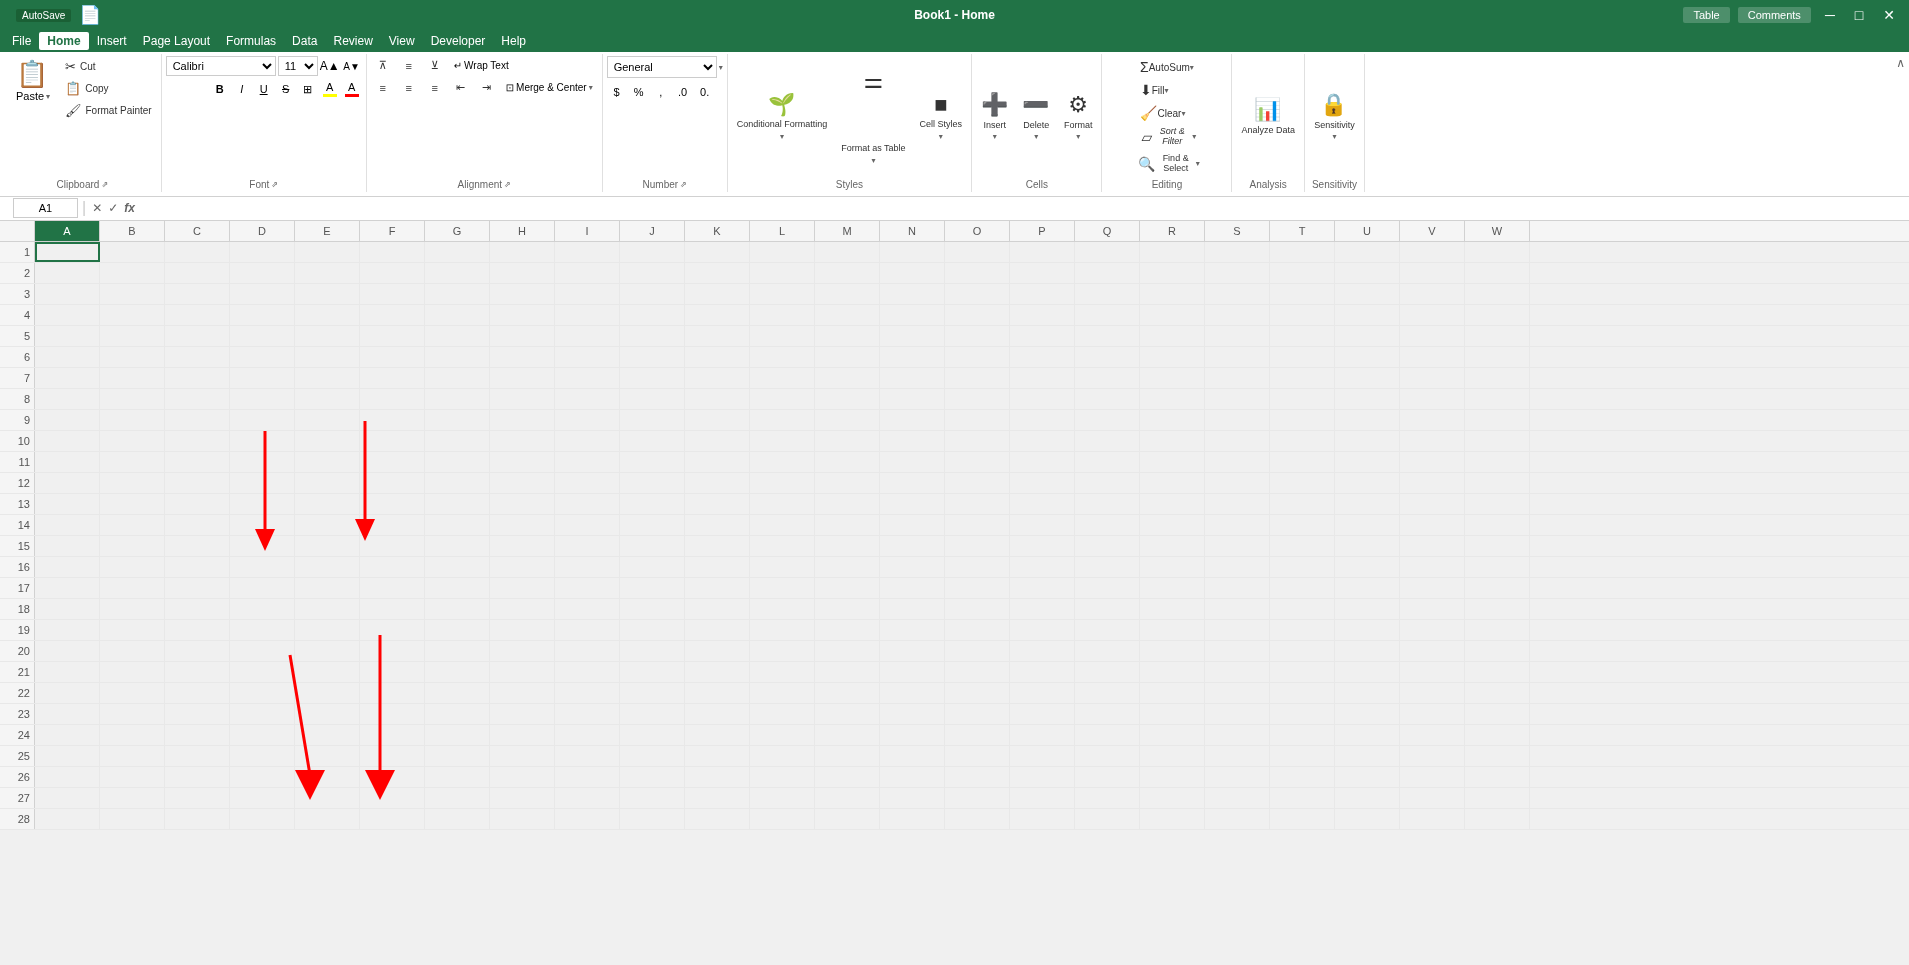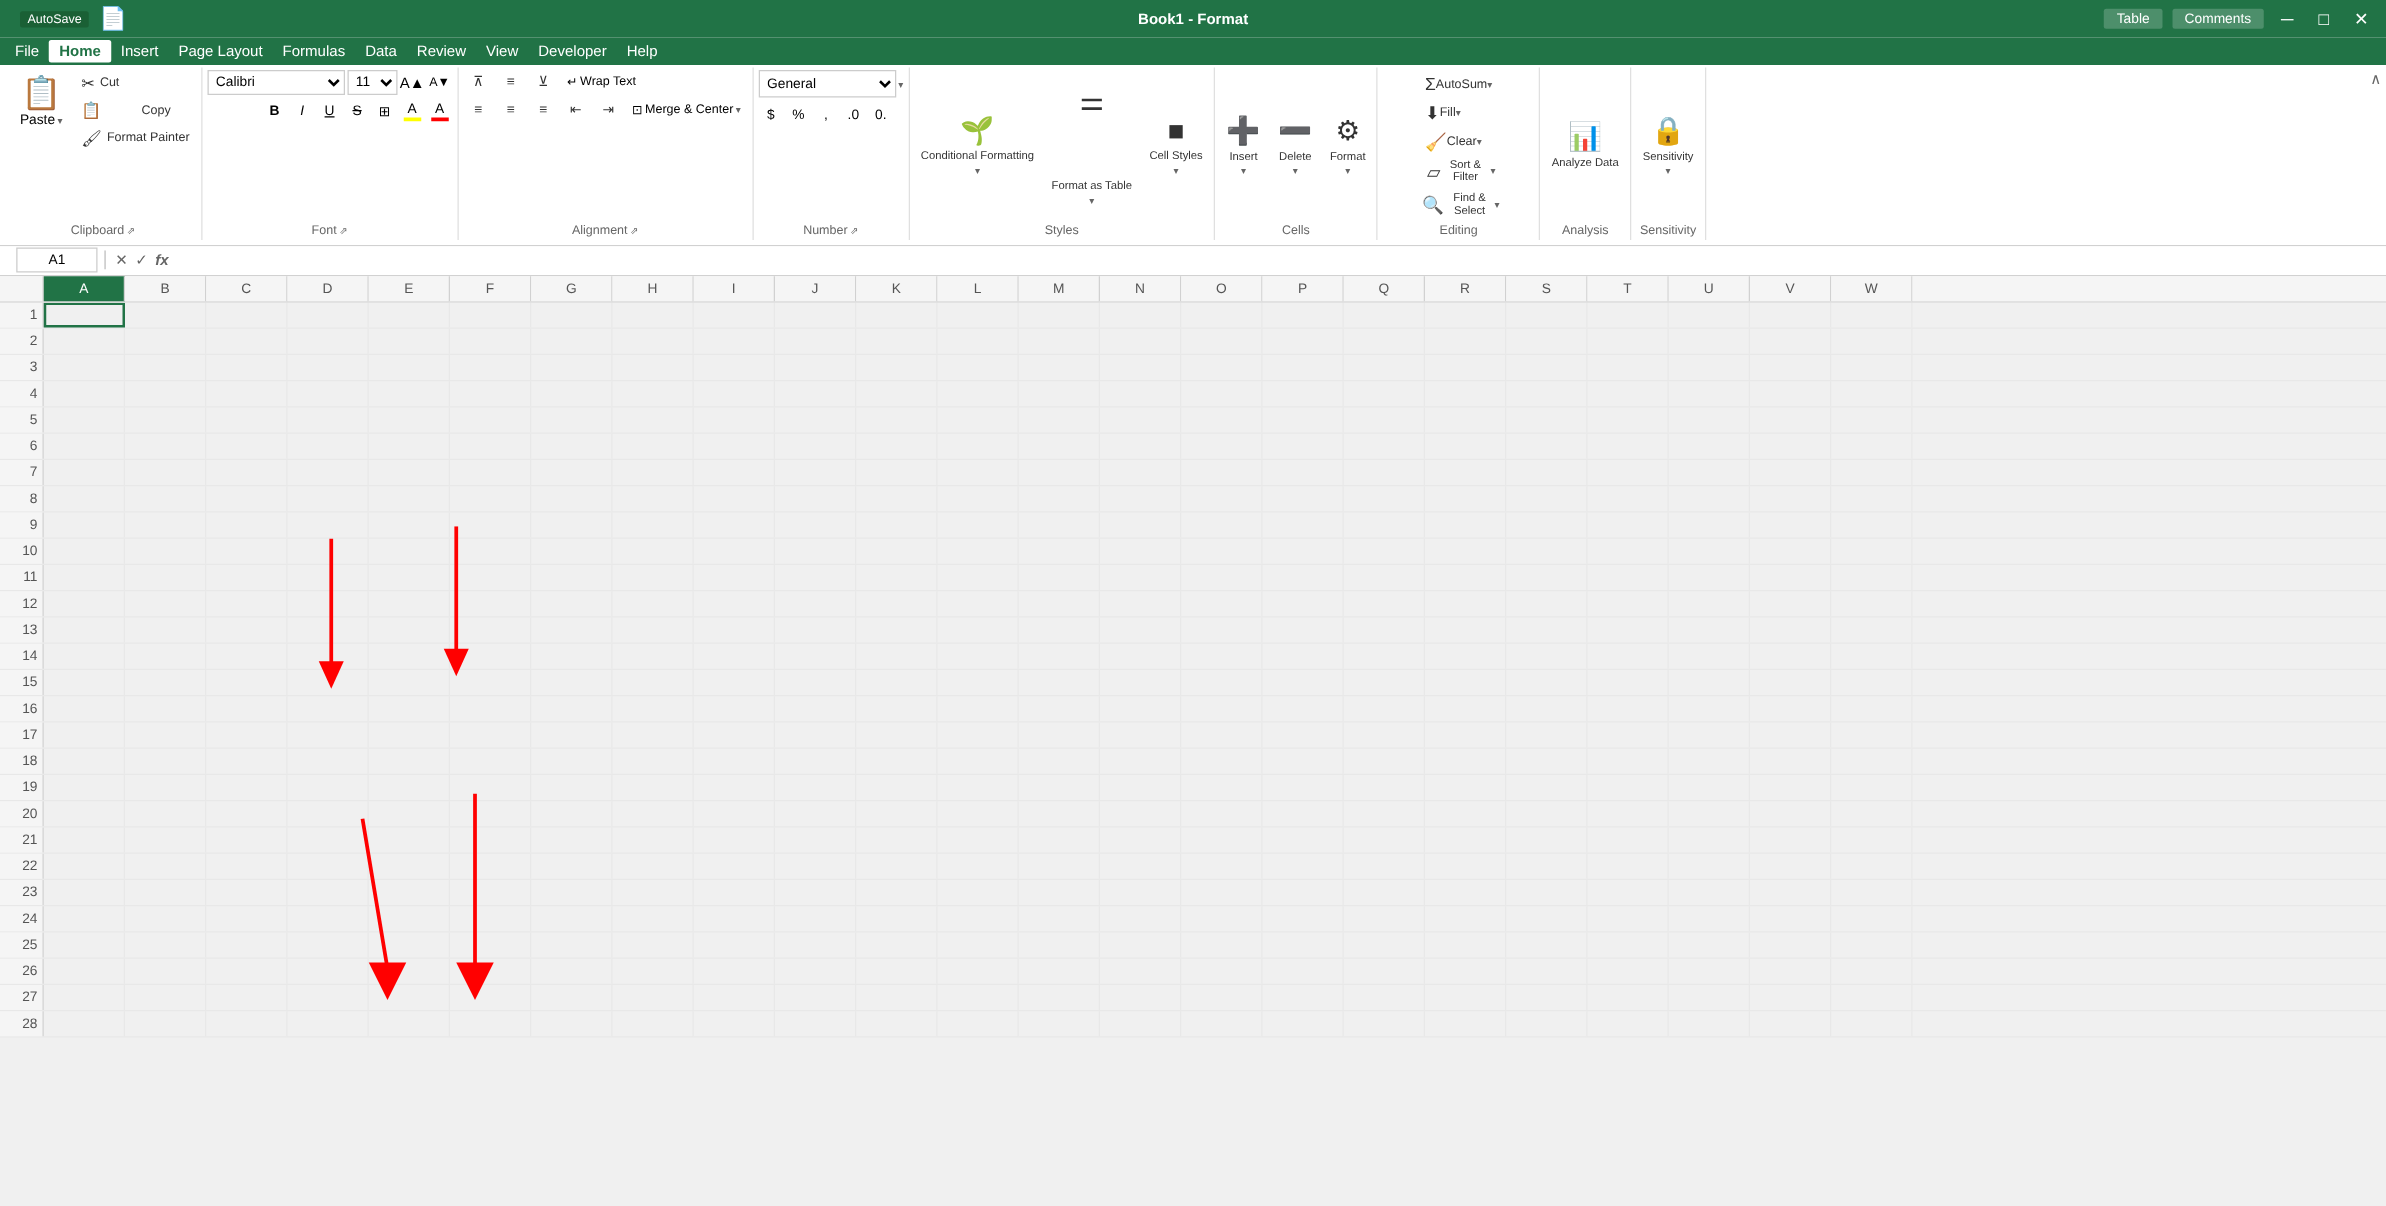--- a/index.html
+++ b/index.html
@@ -321,21 +321,21 @@
 </head>
 <body>
 
 <div class="title-bar">
   <div class="title-bar-left">
     <span style="font-size:16px; color:white;">​</span>
     <span style="background:#1a6035; padding:1px 6px; border-radius:2px; font-size:10px; cursor:pointer;">AutoSave</span>
     <span style="font-size:18px;">📄</span>
     <span style="font-size:16px;">​</span>
   </div>
-  <div class="title-bar-center">Book1 - Format</div>
+  <div class="title-bar-center">Book1 - Home</div>
   <div class="title-bar-right">
     <button class="title-btn">Table</button>
     <button class="title-btn">Comments</button>
     <button class="win-btn">─</button>
     <button class="win-btn">□</button>
     <button class="win-btn">✕</button>
   </div>
 </div>
 
 <div class="menu-bar">
@@ -362,21 +362,21 @@
           <span class="dropdown-arrow">▾</span>
         </span>
       </button>
       <div class="clipboard-right">
         <button class="ribbon-btn-small">
           <span style="font-size:13px;">✂</span>
           <span style="font-size:10px;">Cut</span>
         </button>
         <button class="ribbon-btn-small">
           <span style="font-size:13px;">📋</span>
-          <span style="font-size:10px;margin-left:28px;">Copy</span>
+          <span style="font-size:10px;">Copy</span>
         </button>
         <button class="ribbon-btn-small">
           <span style="font-size:13px;">🖌</span>
           <span style="font-size:10px;">Format Painter</span>
         </button>
       </div>
     </div>
     <div class="ribbon-group-label">
       <span>Clipboard</span>
       <span class="expand-icon">⇗</span>
@@ -529,21 +529,21 @@
       </button>
       <button class="ribbon-btn-small" style="width:100%;justify-content:flex-start;">
         <span style="font-size:14px;">🧹</span>
         <span style="font-size:10px;">Clear</span>
         <span class="dropdown-arrow">▾</span>
       </button>
     </div>
     <div style="display:flex;flex-direction:column;gap:1px;margin-left:4px;">
       <button class="ribbon-btn-small">
         <span style="font-size:14px;">▱</span>
-        <span style="font-size:9px;white-space:normal;line-height:1.1;max-width:40px;">Sort &amp; Filter</span>
+        <span style="font-size:9px;white-space:normal;line-height:1.1;max-width:40px;font-style:italic;">Sort &amp; Filter</span>
         <span class="dropdown-arrow">▾</span>
       </button>
       <button class="ribbon-btn-small">
         <span style="font-size:14px;">🔍</span>
         <span style="font-size:9px;white-space:normal;text-align:center;line-height:1.1;max-width:40px;">Find &amp; Select</span>
         <span class="dropdown-arrow">▾</span>
       </button>
     </div>
     <div class="ribbon-group-label">
       <span>Editing</span>

